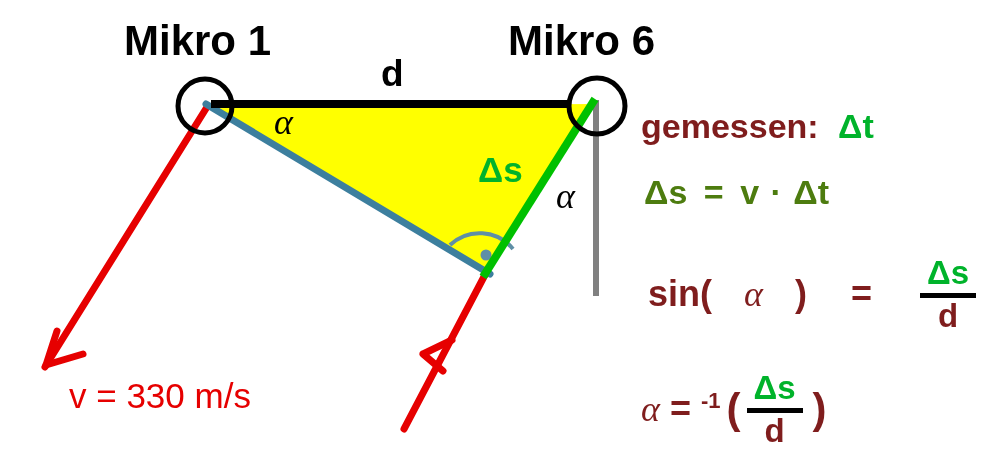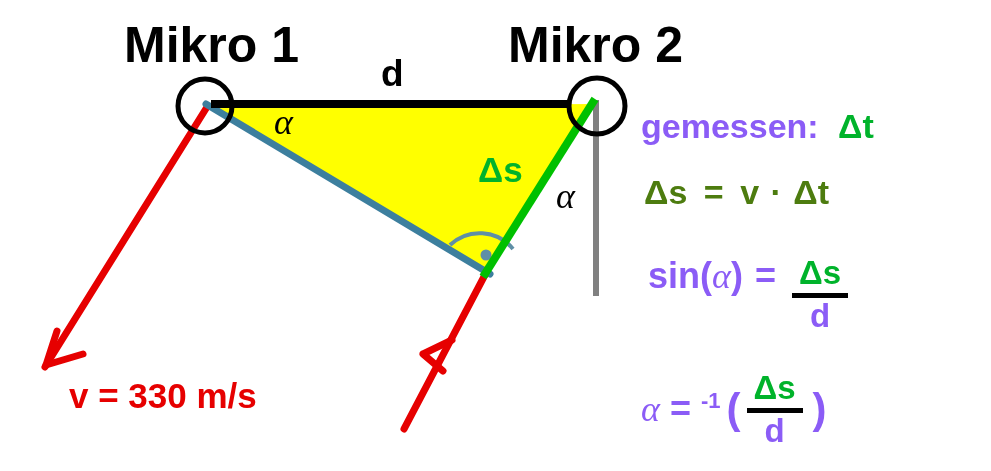--- a/index.html
+++ b/index.html
@@ -30,21 +30,21 @@
 
   
   .lbl {
     position: absolute;
     white-space: nowrap;
     line-height: 1;
   }
   .mikro-label {
     font-family: "Liberation Sans", sans-serif;
     font-weight: bold;
-    font-size: 50px;
+    font-size: 42px;
     color: #000000;
   }
   #mikro1-label { left: 124px; top: 20px; }
   #mikro2-label { left: 508px; top: 20px; }
 
   #d-label {
     left: 381px; top: 55px;
     font-family: "Liberation Sans", sans-serif;
     font-weight: bold;
     font-size: 37px;
@@ -64,21 +64,21 @@
     font-style: italic;
     font-size: 36px;
     color: #000000;
   }
   #alpha1 { left: 274px; top: 104px; }
   #alpha2 { left: 556px; top: 178px; }
 
   #v-label {
     left: 69px; top: 378px;
     font-family: "Liberation Sans", sans-serif;
-    font-weight: bold;
+    font-weight: normal;
     font-size: 35px;
     color: #e60000;
   }
 
   
   #formulas {
     position: absolute;
     left: 641px;
     top: 100px;
     width: 350px;
@@ -97,30 +97,32 @@
   }
   #f-deltas {
     left: 3px; top: 73px;
     font-size: 34px;
     color: #4d7c0f;
   }
   #f-sin {
     left: 7px; top: 155px;
     font-size: 36px;
     display: flex;
+    align-items: center;
+    gap: 32px;
   }
   #f-alpha {
     left: 0px; top: 270px;
     font-size: 36px;
     display: flex;
     align-items: center;
   }
 
   .green { color: #00b32b; }
-  .blk { color: #8b5cf6; }
+  .blk { color: #7f1d1d; }
 
   .frac {
     display: inline-flex;
     flex-direction: column;
     align-items: center;
     vertical-align: middle;
     margin: 0 6px;
     position: relative;
     top: 1px;
   }
@@ -193,21 +195,21 @@
     <line x1="595" y1="99" x2="483" y2="277" stroke="#00c000" stroke-width="8" stroke-linecap="butt"></line>
 
     <line x1="211" y1="104" x2="567" y2="104" stroke="#000000" stroke-width="8" stroke-linecap="butt"></line>
 
     <circle cx="205" cy="106" r="27" fill="none" stroke="#000000" stroke-width="5"></circle>
     <circle cx="597" cy="106" r="28" fill="none" stroke="#000000" stroke-width="5"></circle>
   </svg>
 
   <div class="lbl mikro-label" id="mikro1-label">Mikro 1</div>
 
-  <div class="lbl mikro-label" id="mikro2-label">Mikro 2</div>
+  <div class="lbl mikro-label" id="mikro2-label">Mikro 6</div>
 
   <div class="lbl" id="d-label">d</div>
 
   <div class="lbl" id="ds-label">Δs</div>
 
   <div class="lbl alpha-sym" id="alpha1">α</div>
 
   <div class="lbl alpha-sym" id="alpha2">α</div>
 
   <div class="lbl" id="v-label">v = 330 m/s</div>

